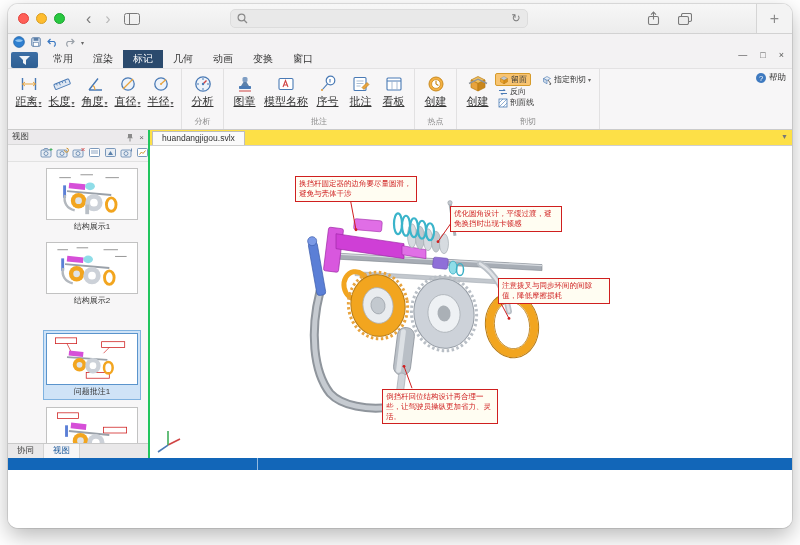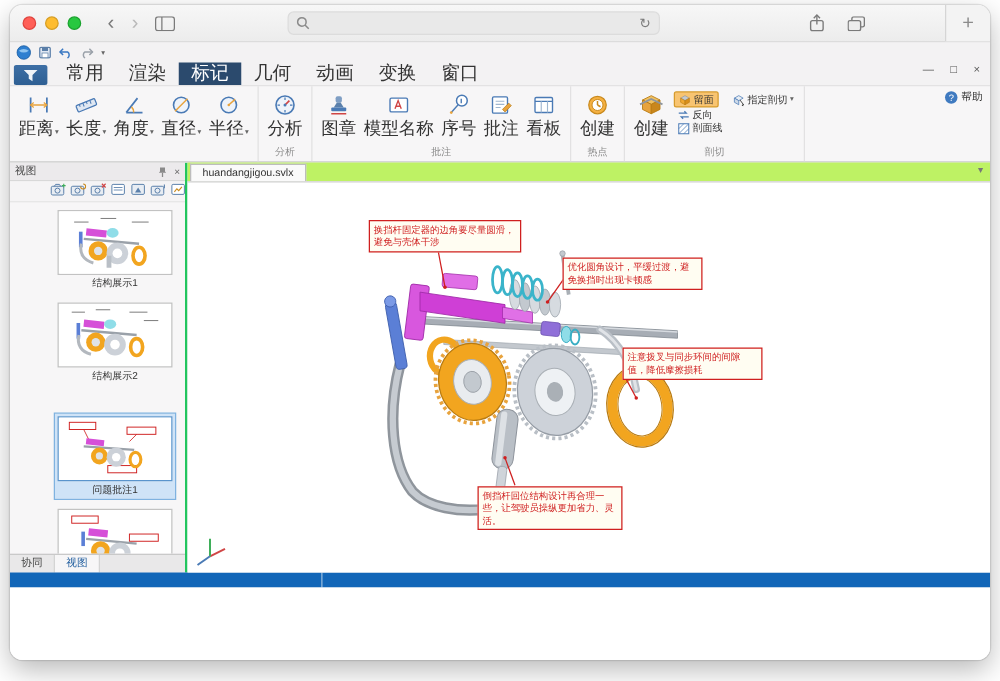--- a/index.html
+++ b/index.html
@@ -32,32 +32,32 @@
   
   .app { flex:1; display:flex; flex-direction:column; background:#f3f2f3; min-height:0; }
 
   .qat { height:16px; flex:0 0 16px; display:flex; align-items:center; gap:6px; padding-left:5px; }
   .qat .qicon { display:inline-flex; }
   .qdd { font-size:6px; color:#666; }
 
   .tabsrow { height:18px; flex:0 0 18px; display:flex; align-items:flex-end; padding-left:3px; position:relative; }
   .appbtn { width:27px; height:16px; background:linear-gradient(#3d6fa5,#2e5f93); background-color:#2e5f93;
             border-radius:2px; margin-right:5px; display:inline-flex; align-items:center; justify-content:center; }
-  .rtab { font-size:15px; color:#333; padding:3px 10px 3px; line-height:12px; }
+  .rtab { font-size:10px; color:#333; padding:3px 10px 3px; line-height:12px; }
   .rtab.active { background:#2b4a6d; color:#fff; }
   .winctl { position:absolute; right:8px; top:0; display:flex; gap:13px; font-size:9px; color:#555; }
 
   .ribbon { height:62px; flex:0 0 62px; background:#f7f6f7; border-top:1px solid #e3e2e3;
             border-bottom:1px solid #cbcbcb; display:flex; position:relative; }
   .group { display:flex; flex-direction:column; border-right:1px solid #e2e1e2; }
   .gbody { flex:1; display:flex; align-items:flex-start; padding:3px 5px 0; gap:2px; }
   .glabel { height:13px; text-align:center; font-size:8px; color:#8a8a8a; line-height:12px; }
   .rbtn { min-width:31px; display:flex; flex-direction:column; align-items:center; padding:1px 2px; }
   .ric { height:21px; display:flex; align-items:center; }
-  .rlabel { font-size:14px; color:#333; white-space:nowrap; }
+  .rlabel { font-size:11px; color:#333; white-space:nowrap;text-decoration:underline; }
   .rlabel.dd::after { content:"▾"; font-size:6px; color:#666; margin-left:1px; }
   .seccols { display:flex; flex-direction:column; font-size:8px; color:#333; margin-top:1px; }
   .secrow { display:flex; align-items:center; gap:8px; }
   .secitem { display:flex; align-items:center; gap:2px; padding:0 3px; white-space:nowrap; }
   .secitem.hl { background:#f8c471; border:1px solid #d69b2c; border-radius:2px; }
   .secitem .sdd { font-size:6px; color:#666; }
   .helpbox { position:absolute; right:6px; top:3px; display:flex; align-items:center; gap:3px; font-size:8.5px; color:#333; }
   .helpq { width:10px; height:10px; border-radius:50%; background:#3f7ac0; color:#fff; font-size:7.5px;
            display:inline-flex; align-items:center; justify-content:center; }
 
@@ -75,21 +75,21 @@
   .vitem { width:96px; padding:2px; }
   .vitem.selected { background:#cfe3f7; outline:1px solid #7fb2e0;margin-top:17px; }
   .vthumb { width:92px; height:52px; background:#fff; border:1px solid #c2c2c2; display:block; }
   .vitem.selected .vthumb { border-color:#5a94cc; }
   .vlabel { display:block; text-align:center; font-size:8px; color:#333; margin-top:1px; }
   .sbtabs { height:15px; flex:0 0 15px; display:flex; border-top:1px solid #c9c9c9; background:#e9e8e9; }
   .sbtab { font-size:8.5px; color:#444; padding:1px 9px; border-right:1px solid #d4d4d4; }
   .sbtab.active { background:#f7f6f7; color:#1c5a9c; }
 
   .main { flex:1; display:flex; flex-direction:column; min-width:0; }
-  .doctabs { height:15px; flex:0 0 15px; background:#bef264; display:flex; align-items:flex-end;
+  .doctabs { height:15px; flex:0 0 15px; background:#fde047; display:flex; align-items:flex-end;
              padding-left:2px; position:relative; }
   .doctab { background:#fafafa; border:1px solid #bdbdbd; border-bottom:none; font-size:8.5px;
             color:#333; padding:1px 9px; line-height:11px; }
   .doccorner { position:absolute; right:4px; top:3px; font-size:7px; color:#777; }
   .canvas { flex:1; background:#fff; position:relative; border-top:1px solid #cfcfcf; overflow:hidden; }
   .modelsvg { position:absolute; inset:0; width:100%; height:100%; }
   .callout { position:absolute; border:1px solid #cf1f1f; background:#fffdf2; color:#cf1f1f;
              font-size:7.5px; line-height:1.3; padding:2px 3px; }
 
   .statusbar { height:12px; flex:0 0 12px; background:#1266b8; display:flex; }

